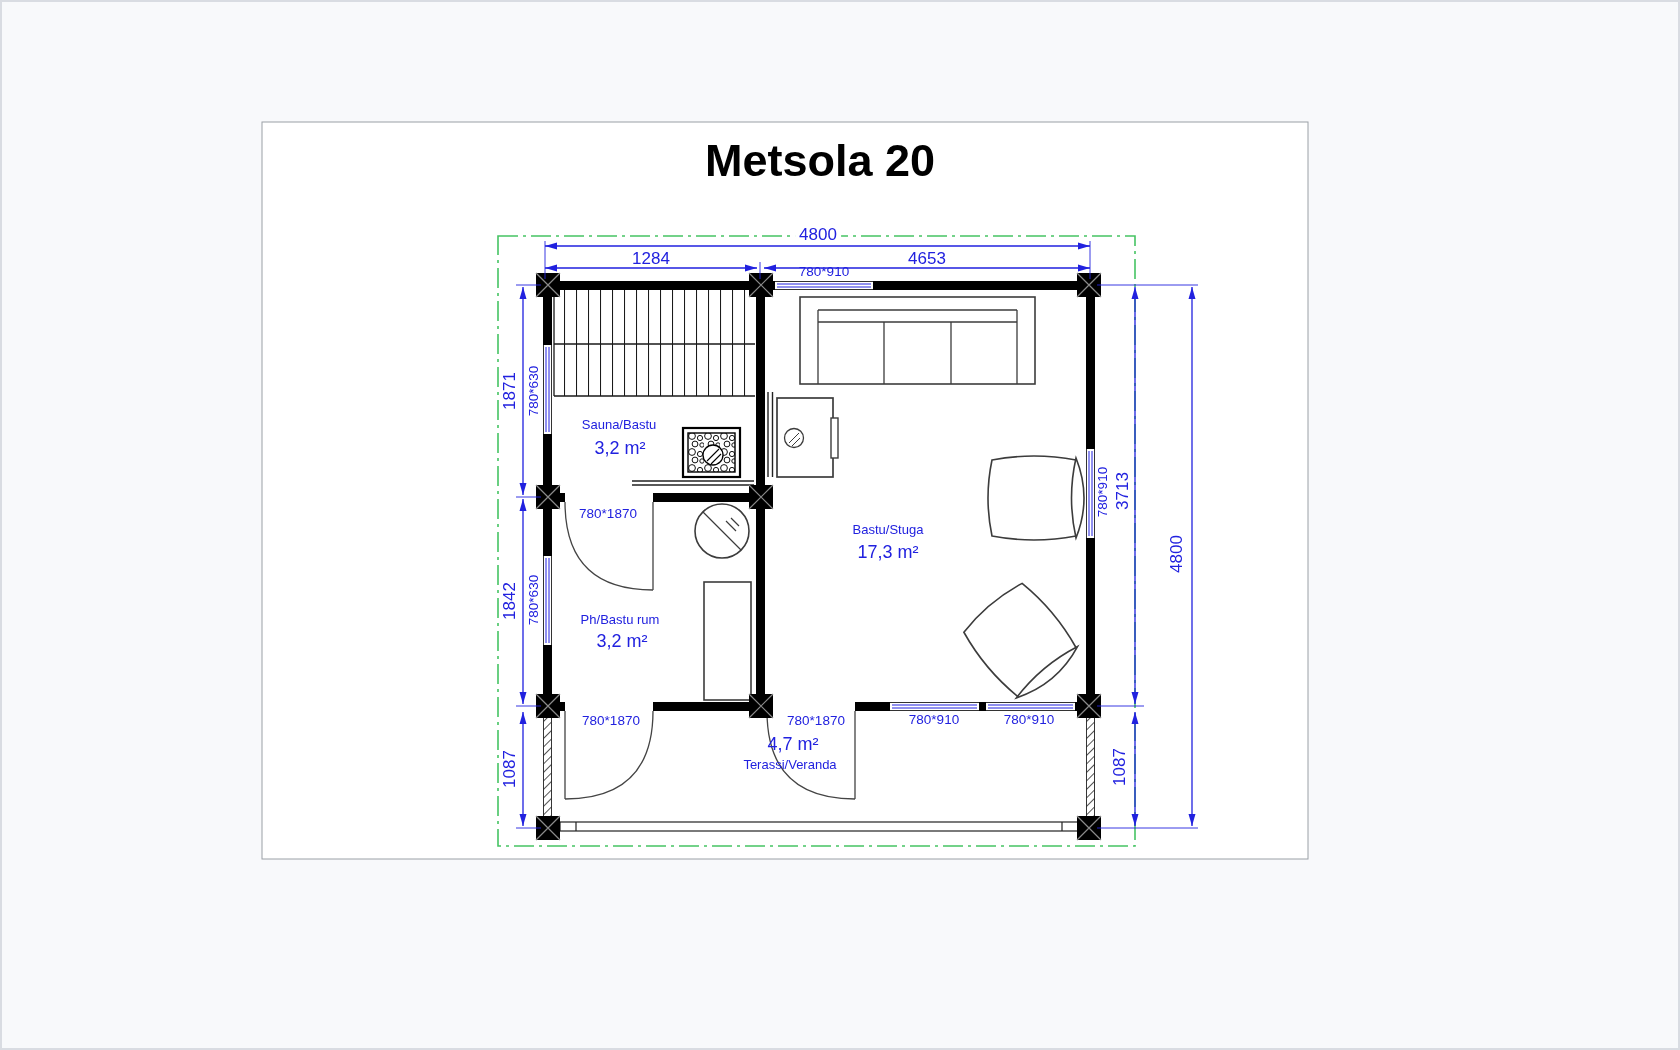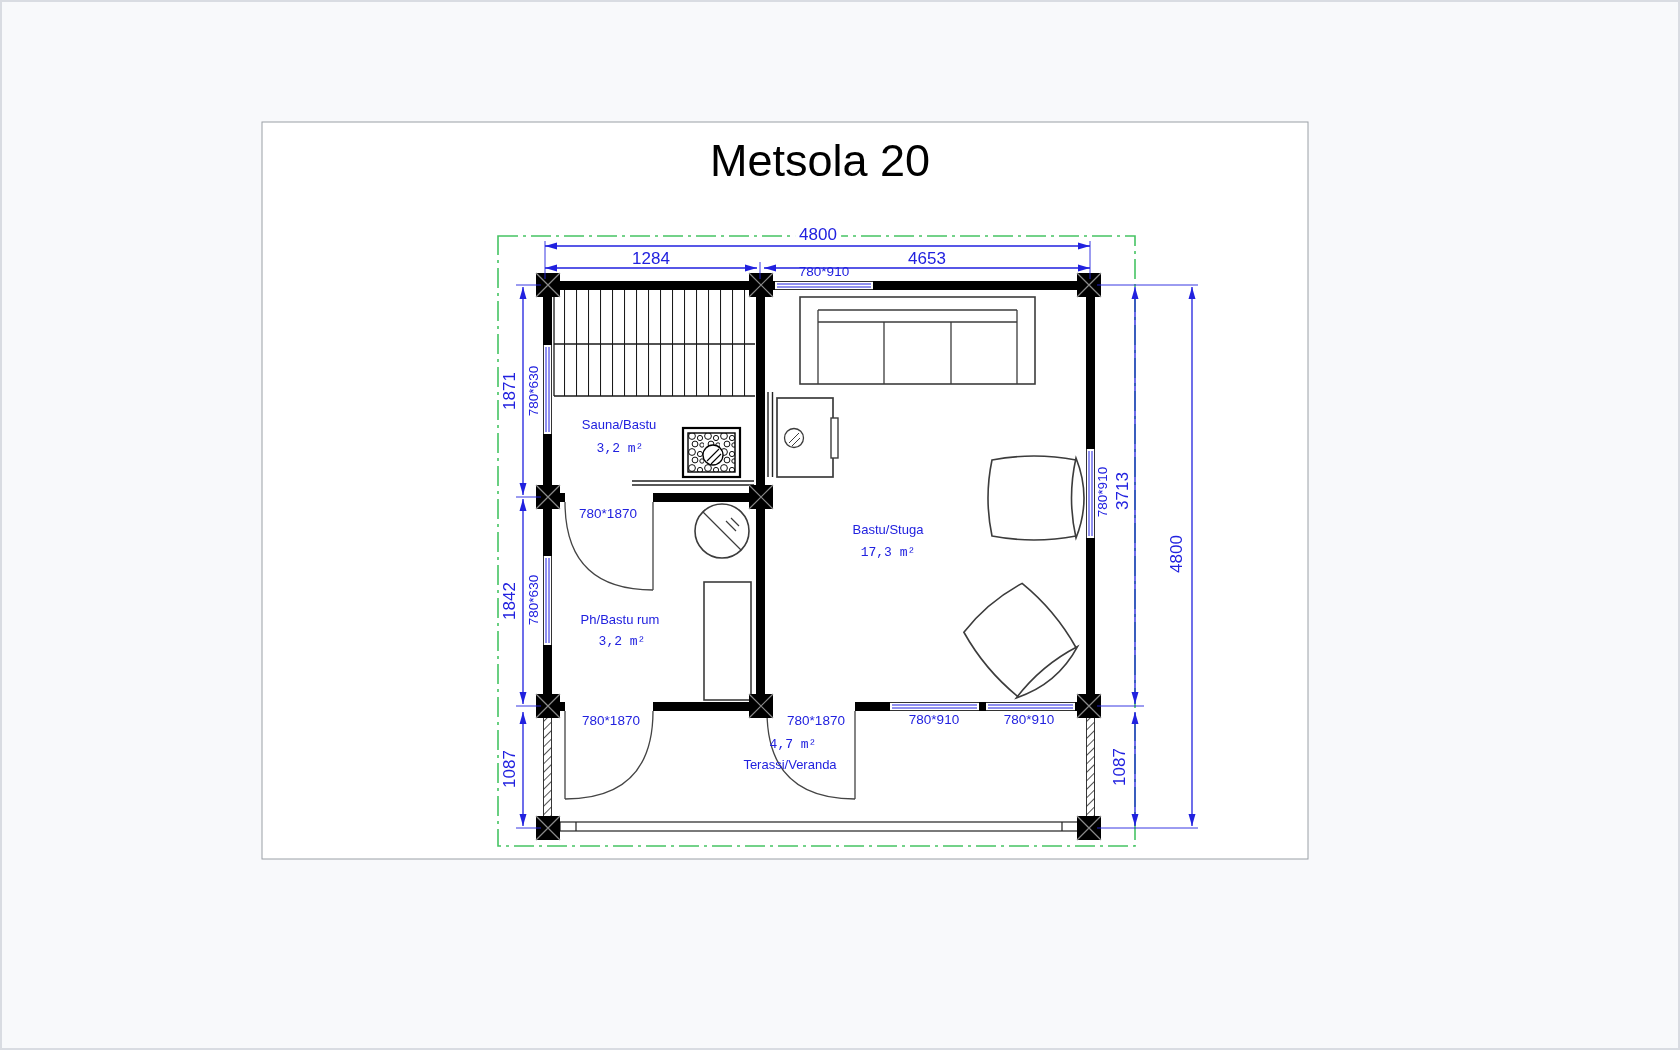--- a/index.html
+++ b/index.html
@@ -7,23 +7,23 @@
          font-family:"Liberation Sans",sans-serif;}
   #frame{position:absolute;inset:0;border:2px solid #d9dce2;pointer-events:none;}
   #plan-svg{position:absolute;left:0;top:0;}
   .lbl{position:absolute;transform:translate(-50%,-50%);white-space:nowrap;
        color:#2121df;line-height:1;}
   .dim{font-size:17px;}
   .sm{font-size:13.5px;}
   .rot{transform:translate(-50%,-50%) rotate(-90deg);}
   .bgw{background:#ffffff;padding:0 4px;}
   .room{font-size:13px;}
-  .area{font-size:13px;font-family:Liberation Mono, monospace;}
+  .area{font-size:18px;}
   #title{position:absolute;transform:translate(-50%,-50%);color:#000;
-         font-size:45px;font-weight:normal;letter-spacing:0px;white-space:nowrap;}
+         font-size:45px;font-weight:bold;letter-spacing:0px;white-space:nowrap;}
 </style>
 </head>
 <body>
 
 <div id="stage">
 
   <svg id="plan-svg" width="1680" height="1050" viewBox="0 0 1680 1050">
     <defs>
       <pattern id="slats" width="12" height="12" patternUnits="userSpaceOnUse">
         <path d="M0.5,0 V12" stroke="#1a1a1a" stroke-width="1.1"></path>

